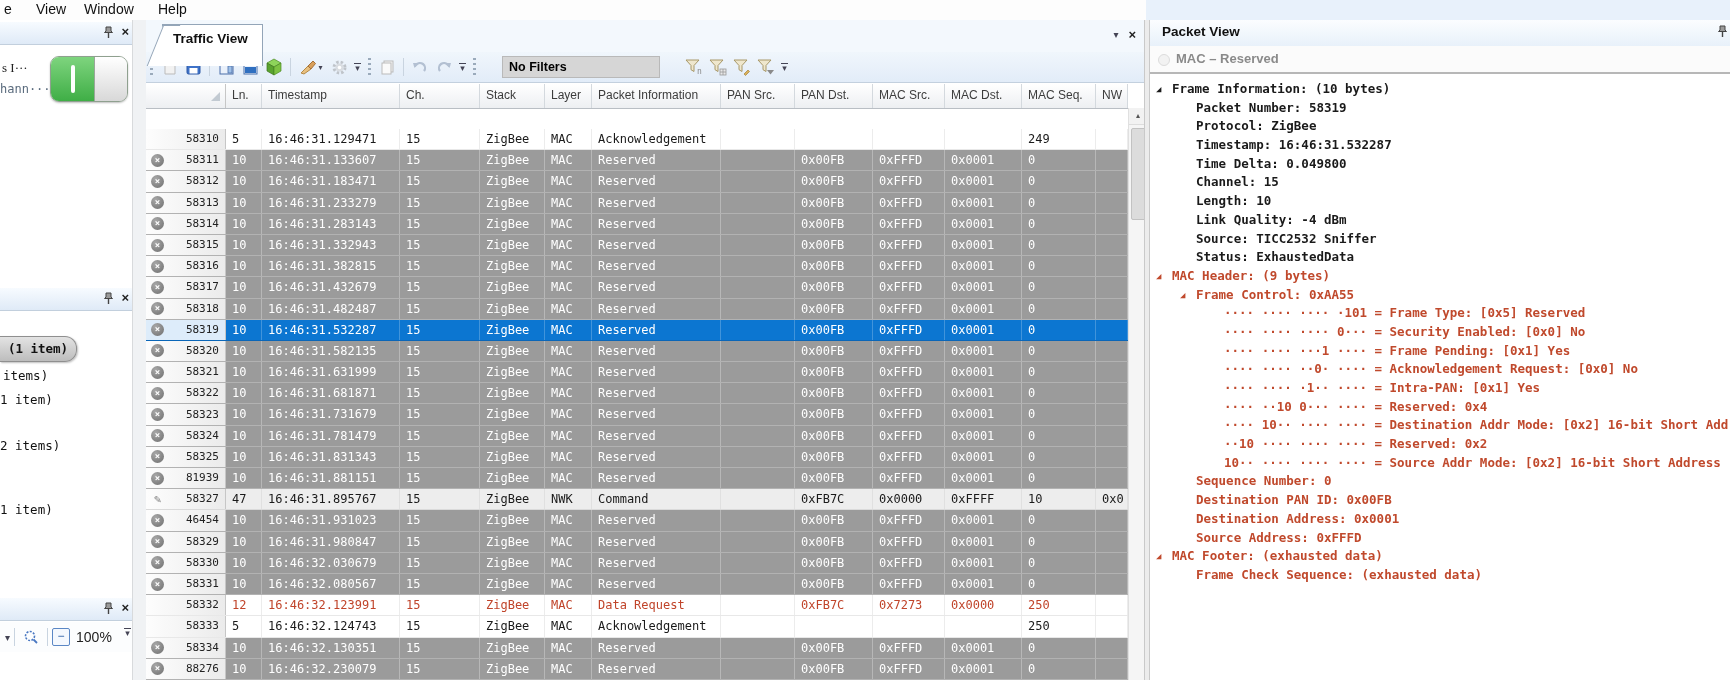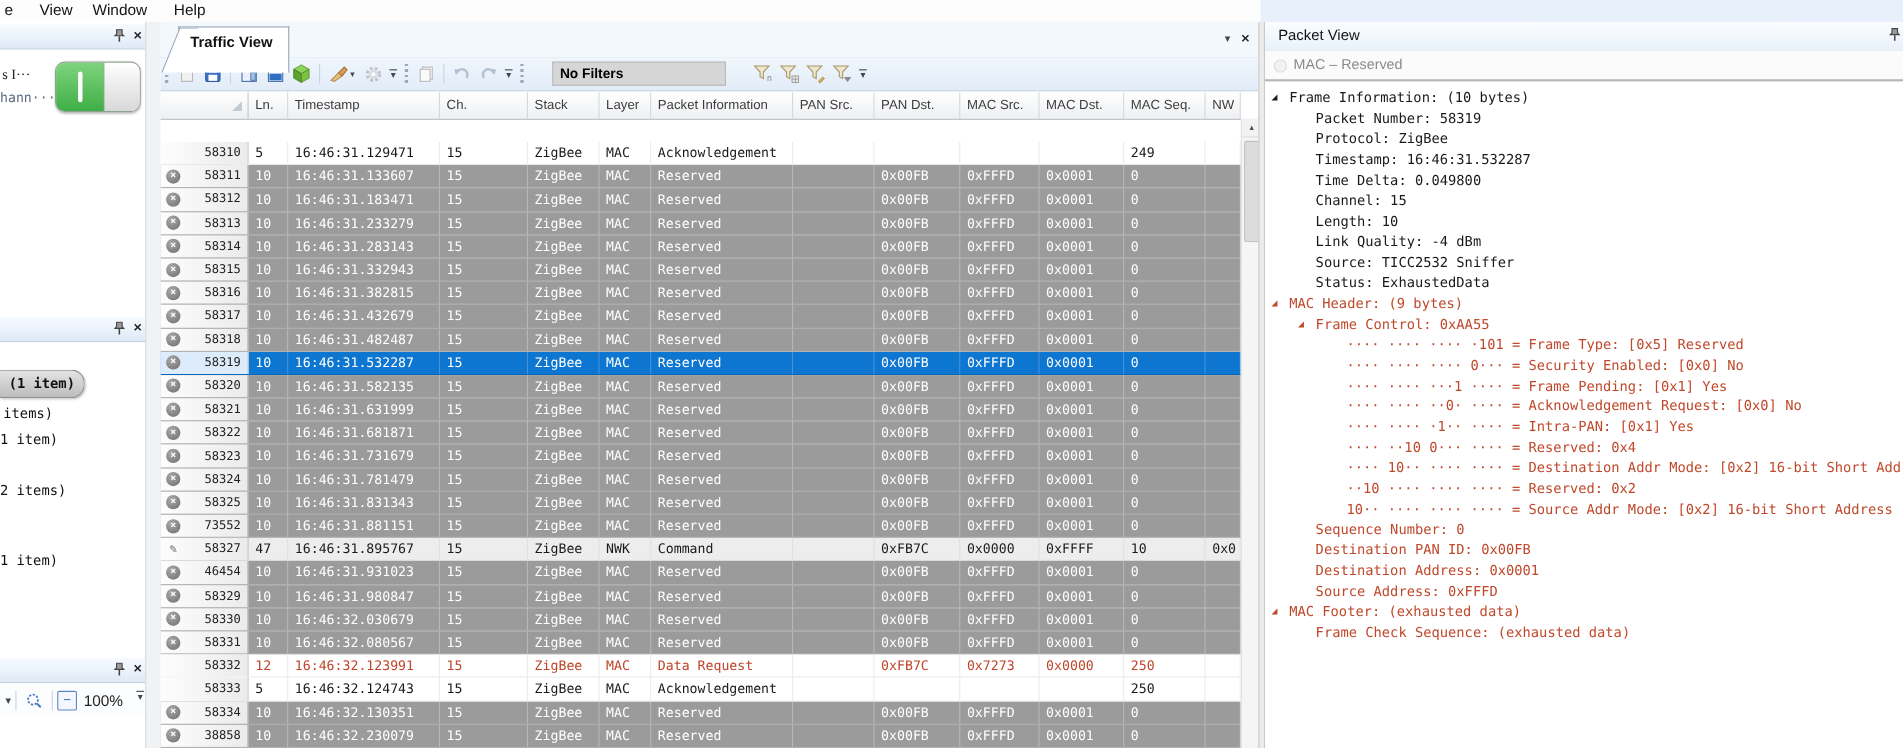--- a/index.html
+++ b/index.html
@@ -105,21 +105,21 @@
   #vscroll{position:absolute;left:982px;top:88px;width:18px;height:572px;background:#f5f5f5;
         border-left:1px solid #e0e0e0;}
   #vscroll .upbtn{width:18px;height:16px;background:#f2f2f2;border-bottom:1px solid #ddd;
         text-align:center;font-size:8px;color:#555;line-height:16px;}
   #vscroll .thumb{position:absolute;left:2px;top:20px;width:13px;height:90px;background:#dcdcdc;
         border:1px solid #c2c2c2;border-radius:2px;}
   #pdivider{position:absolute;right:0;top:0;width:4px;height:660px;background:#ececec;
         border-left:1px solid #c9c9c9;border-right:1px solid #c9c9c9;}
 
   
-  #packet{left:1150px;top:20px;width:580px;height:660px;background:#fff;}
+  #packet{left:1150px;top:20px;width:580px;height:660px;background:#fff;font-weight:bold;}
   #pv-title{position:absolute;left:0;top:0;width:580px;height:26px;
         background:linear-gradient(#fbfdff,#e8f1fa);border-bottom:1px solid #cdd9e6;}
   #pv-title .t{position:absolute;left:12px;top:4px;font-size:13.5px;color:#111;}
   #pv-title .pin-wrap{position:absolute;right:2px;top:5px;}
   #pv-subtitle{position:absolute;left:0;top:26px;width:580px;height:26px;background:#fbfbfb;
         border-bottom:2px solid #b7b7b7;}
   #pv-subtitle .dot{position:absolute;left:8px;top:8px;width:10px;height:10px;border-radius:50%;
         background:#f2f2f2;border:1px solid #dcdcdc;}
   #pv-subtitle .t{position:absolute;left:26px;top:5px;font-size:13px;color:#8a8a8a;}
   #pv-tree{position:absolute;left:0;top:54px;width:640px;height:606px;padding-top:6px;}
@@ -622,21 +622,21 @@
           <div class="cell c-pansrc"></div>
           <div class="cell c-pandst">0x00FB</div>
           <div class="cell c-macsrc">0xFFFD</div>
           <div class="cell c-macdst">0x0001</div>
           <div class="cell c-macseq">0</div>
           <div class="cell c-nw"></div>
         </div>
         <div class="trow tgrid gray">
           <div class="cell gut">
             <span class="gicon error">×</span>
-            <span class="rnum">73552</span>
+            <span class="rnum">81939</span>
           </div>
           <div class="cell c-ln">10</div>
           <div class="cell c-ts">16:46:31.881151</div>
           <div class="cell c-ch">15</div>
           <div class="cell c-stack">ZigBee</div>
           <div class="cell c-layer">MAC</div>
           <div class="cell c-info">Reserved</div>
           <div class="cell c-pansrc"></div>
           <div class="cell c-pandst">0x00FB</div>
           <div class="cell c-macsrc">0xFFFD</div>
@@ -782,21 +782,21 @@
           <div class="cell c-pansrc"></div>
           <div class="cell c-pandst">0x00FB</div>
           <div class="cell c-macsrc">0xFFFD</div>
           <div class="cell c-macdst">0x0001</div>
           <div class="cell c-macseq">0</div>
           <div class="cell c-nw"></div>
         </div>
         <div class="trow tgrid gray">
           <div class="cell gut">
             <span class="gicon error">×</span>
-            <span class="rnum">38858</span>
+            <span class="rnum">88276</span>
           </div>
           <div class="cell c-ln">10</div>
           <div class="cell c-ts">16:46:32.230079</div>
           <div class="cell c-ch">15</div>
           <div class="cell c-stack">ZigBee</div>
           <div class="cell c-layer">MAC</div>
           <div class="cell c-info">Reserved</div>
           <div class="cell c-pansrc"></div>
           <div class="cell c-pandst">0x00FB</div>
           <div class="cell c-macsrc">0xFFFD</div>

